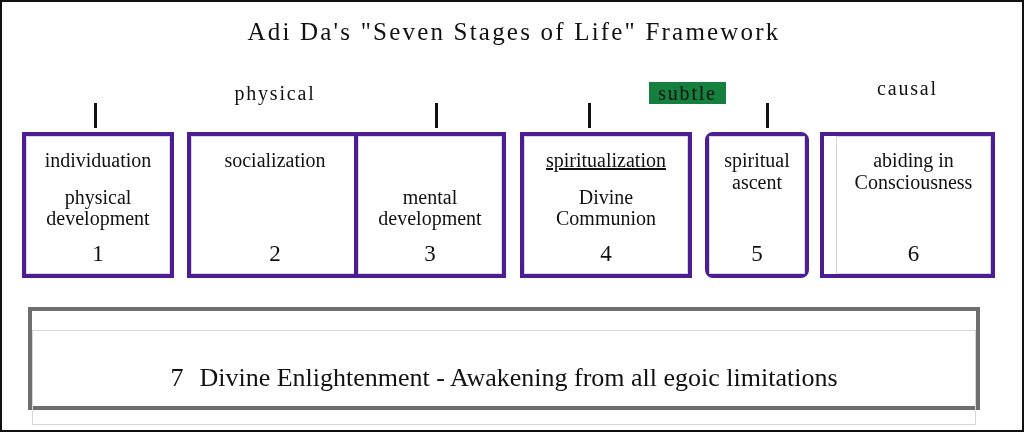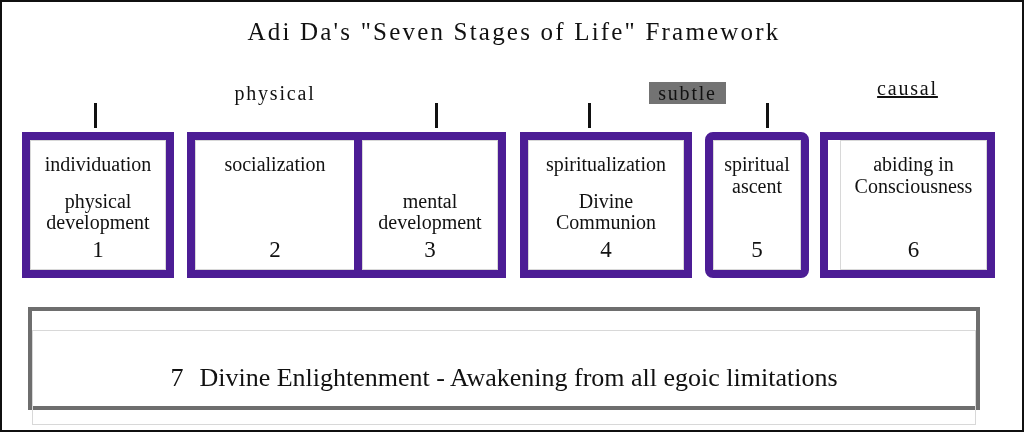--- a/index.html
+++ b/index.html
@@ -55,29 +55,28 @@
     line-height: 1;
   }
   .plain-label {
     position: absolute;
     font-size: 20px;
     letter-spacing: 1.8px;
     color: #111111;
     text-align: center;
     white-space: nowrap;
     line-height: 1;
-    text-decoration: underline;
   }
 
   
   .stage-box {
     position: absolute;
     box-sizing: border-box;
     background: #ffffff;
-    border: 8px solid #4c1d95;
+    border: 4px solid #4c1d95;
     top: 130px;
     height: 146px;
   }
   .stage-inner {
     position: relative;
     width: 100%;
     height: 100%;
     box-sizing: border-box;
     border: 1px solid #d8d8d8;
   }
@@ -150,21 +149,21 @@
 <body>
 
 <div id="canvas">
 
   <div id="title">Adi Da's "Seven Stages of Life" Framework</div>
 
   <div id="groups-layer">
       <div class="bracket" style="left: 92px; top: 92px; width: 344px; height: 34px;"></div>
       <div class="bracket-label" style="left: 92px; width: 344px; top: 81px;"><span style="background: rgb(255, 255, 255); padding: 0px 9px;">physical</span></div>
       <div class="bracket" style="left: 586px; top: 92px; width: 181px; height: 34px;"></div>
-      <div class="bracket-label" style="left: 586px; width: 181px; top: 81px;"><span style="background: #737373; padding: 0px 9px;">subtle</span></div>
+      <div class="bracket-label" style="left: 586px; width: 181px; top: 81px;"><span style="background: #15803d; padding: 0px 9px;">subtle</span></div>
       <div class="plain-label" style="left: 818px; width: 175px; top: 76px;">causal</div>
     </div>
 
   <div id="stages-layer">
       <div class="stage-box" style="left: 20px; width: 152px;">
         <div class="stage-inner">
           <div class="stage-label" style="white-space: pre-line;">individuation</div>
           <div class="stage-sub">physical
 development</div>
           <div class="stage-num">1</div>
@@ -179,21 +178,21 @@
       </div>
       <div class="stage-box" style="left: 352px; width: 152px;">
         <div class="stage-inner">
           <div class="stage-sub">mental
 development</div>
           <div class="stage-num">3</div>
         </div>
       </div>
       <div class="stage-box" style="left: 518px; width: 172px;">
         <div class="stage-inner">
-          <div class="stage-label" style="white-space: pre-line;">spiritualization</div>
+          <div class="stage-label" style="white-space: pre-line; text-decoration: underline;">spiritualization</div>
           <div class="stage-sub">Divine
 Communion</div>
           <div class="stage-num">4</div>
         </div>
       </div>
       <div class="stage-box" style="left: 703px; width: 104px; border-radius: 8px;">
         <div class="stage-inner">
           <div class="stage-label" style="white-space: pre-line;">spiritual
 ascent</div>
           <div class="stage-sub"></div>

